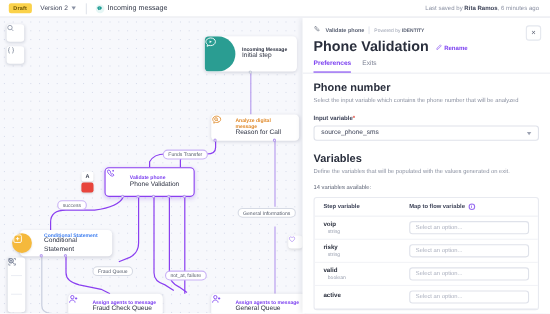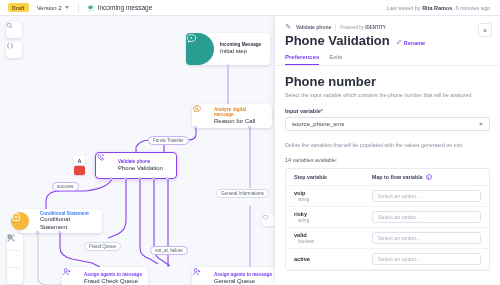--- a/index.html
+++ b/index.html
@@ -171,21 +171,21 @@
     color: #5e6475; font-size: 7px;
   }
   .tabs {
     display: flex; gap: 10px; padding: 0 10px; margin-top: 6px;
     border-bottom: 1px solid #ebedf2;
   }
   .tab { font-size: 6px; color: #7b8093; padding-bottom: 4px; }
   .tab.active { color: #7b3ff0; font-weight: bold; border-bottom: 1.5px solid #7b3ff0; }
 
   .panel-body { padding: 8px 10px 0 10px; }
-  .sec-title { font-size: 13px; color: #2a2f3d; font-weight: bold; }
+  .sec-title { font-size: 10px; color: #2a2f3d; font-weight: bold; }
   .sec-desc { font-size: 5.3px; color: #8a90a0; margin-top: 2.5px; line-height: 1.5; }
   .field-label { font-size: 5.5px; color: #3c4257; font-weight: bold; margin-top: 9px; }
   .req { color: #e0483c; }
   .select {
     margin-top: 3px; height: 14px; border: 1px solid #dfe2ea; border-radius: 3px;
     display: flex; align-items: center; padding: 0 6px;
     font-size: 6px; color: #3c4257; background: #fff;
   }
   .select .caret2 {
     margin-left: auto; width: 0; height: 0;
@@ -475,20 +475,21 @@
 
       <div class="field-label">
         <span>Input variable</span><span class="req">*</span>
       </div>
       <div class="select">
         <span>source_phone_sms</span>
         <span class="caret2"></span>
       </div>
 
       <div class="sec2">
+        <div class="sec-title">Variables</div>
         <div class="sec-desc">Define the variables that will be populated with the values generated on exit.</div>
         <div class="count">14 variables available:</div>
 
         <div class="tbl">
           <div class="tbl-head">
             <div class="th c1">Step variable</div>
             <div class="th c2">
               <span>Map to flow variable</span>
               <span class="info-i">i</span>
             </div>

